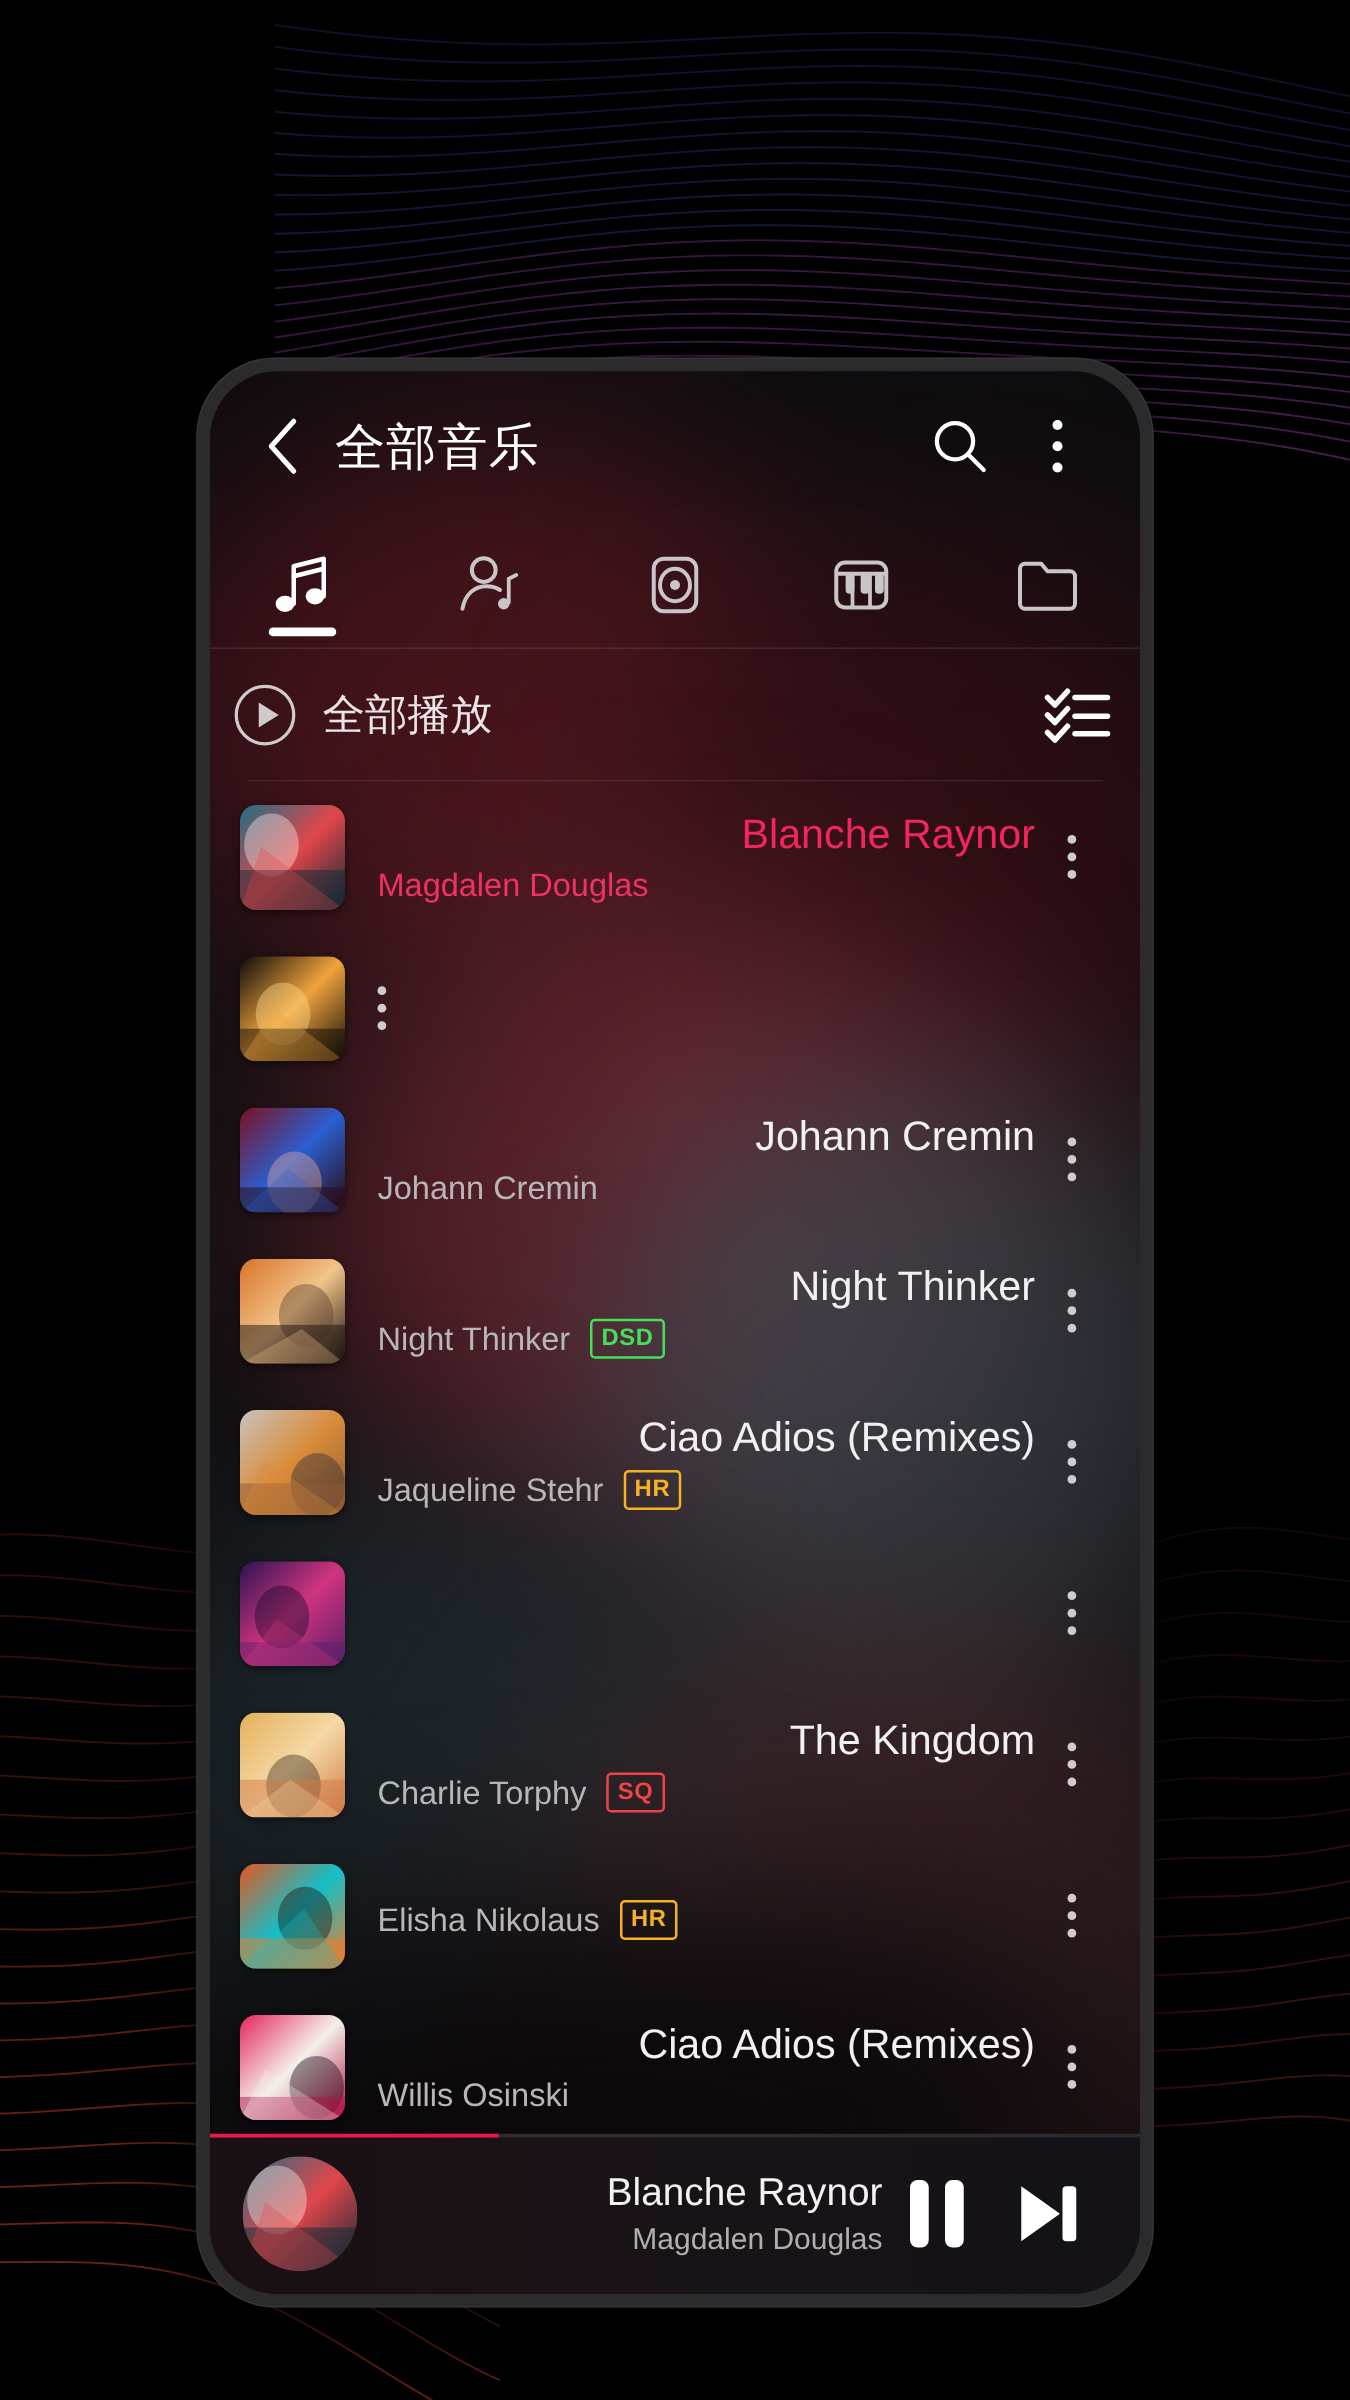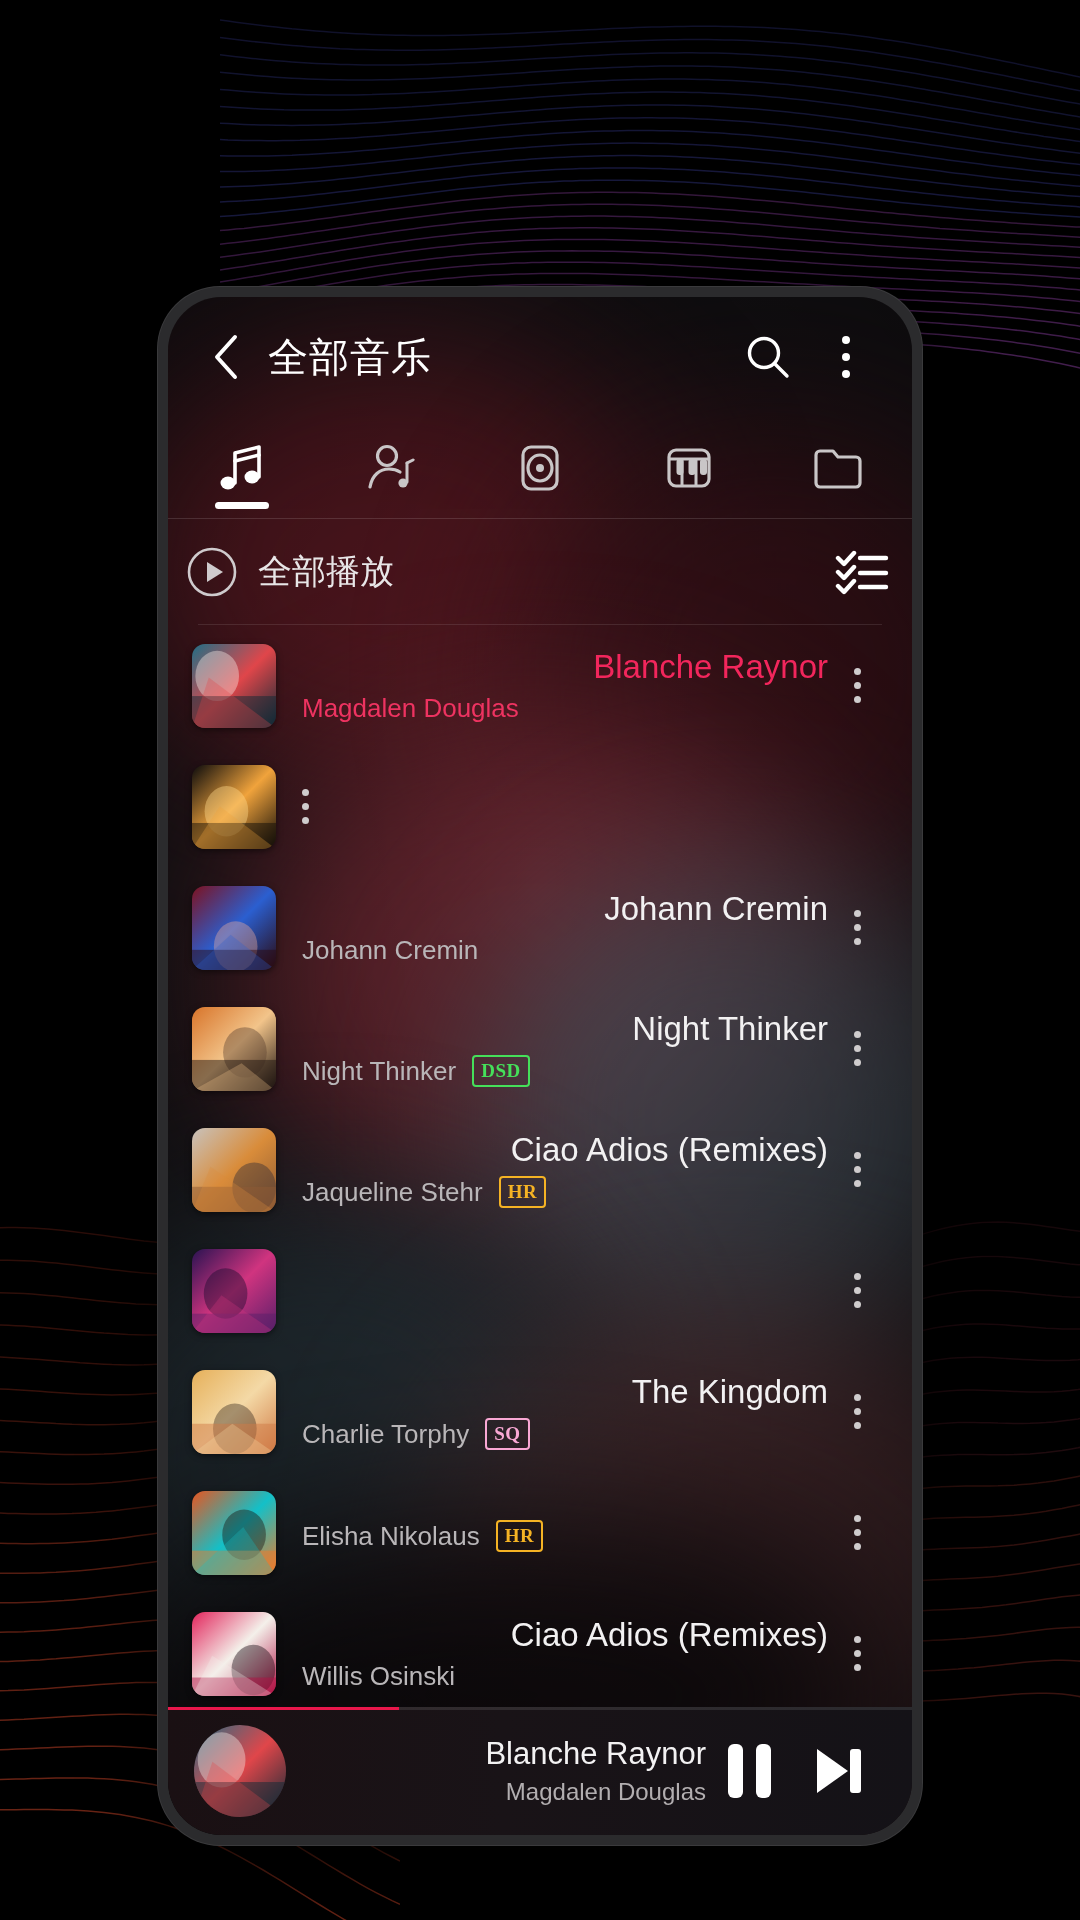--- a/index.html
+++ b/index.html
@@ -72,24 +72,24 @@
         box-shadow:0 2px 6px rgba(0,0,0,.5); }
   .art svg{ position:absolute; inset:0; width:100%; height:100%; }
   .meta{ flex:1; min-width:0; margin-left:26px; }
   .t1{ font-size:33px; color:#f2f1f2; white-space:nowrap; overflow:hidden; text-overflow:ellipsis;
        font-family:"Liberation Sans",sans-serif; }
   .sub{ display:flex; align-items:center; margin-top:7px; }
   .t2{ font-size:26px; color:#b9b6b8; white-space:nowrap; overflow:hidden; text-overflow:ellipsis;
        font-family:"Liberation Sans",sans-serif; }
   .badge{ margin-left:16px; font-size:19px; line-height:1; padding:4px 7px 5px; border-radius:4px;
           border:2px solid currentColor; font-weight:700; letter-spacing:.5px; flex:0 0 auto;
-          font-family:Liberation Serif, serif; }
+          font-family:Liberation Sans, sans-serif; }
   .badge[data-kind="DSD"]{ color:#45e05a; }
   .badge[data-kind="HR"] { color:#f5b324; }
-  .badge[data-kind="SQ"] { color:#f9a8d4; }
+  .badge[data-kind="SQ"] { color:#ef4444; }
   .row[data-playing="true"] .t1{ color:#f2265c; }
   .row[data-playing="true"] .t2{ color:#ee3361; }
   .rowmenu{ width:58px; height:90px; display:flex; align-items:center; justify-content:center; cursor:pointer; }
   .rowmenu .dot3 span{ width:7px; height:7px; background:#cfcccd; }
   .rowmenu .dot3{ gap:7px; }
 
   
   #mini{ position:absolute; left:0; right:0; bottom:0; height:128px;
          background:linear-gradient(90deg,#1a1013 0%,#191317 45%,#141217 100%);
          display:flex; align-items:center; padding:0 34px 0 26px; }

